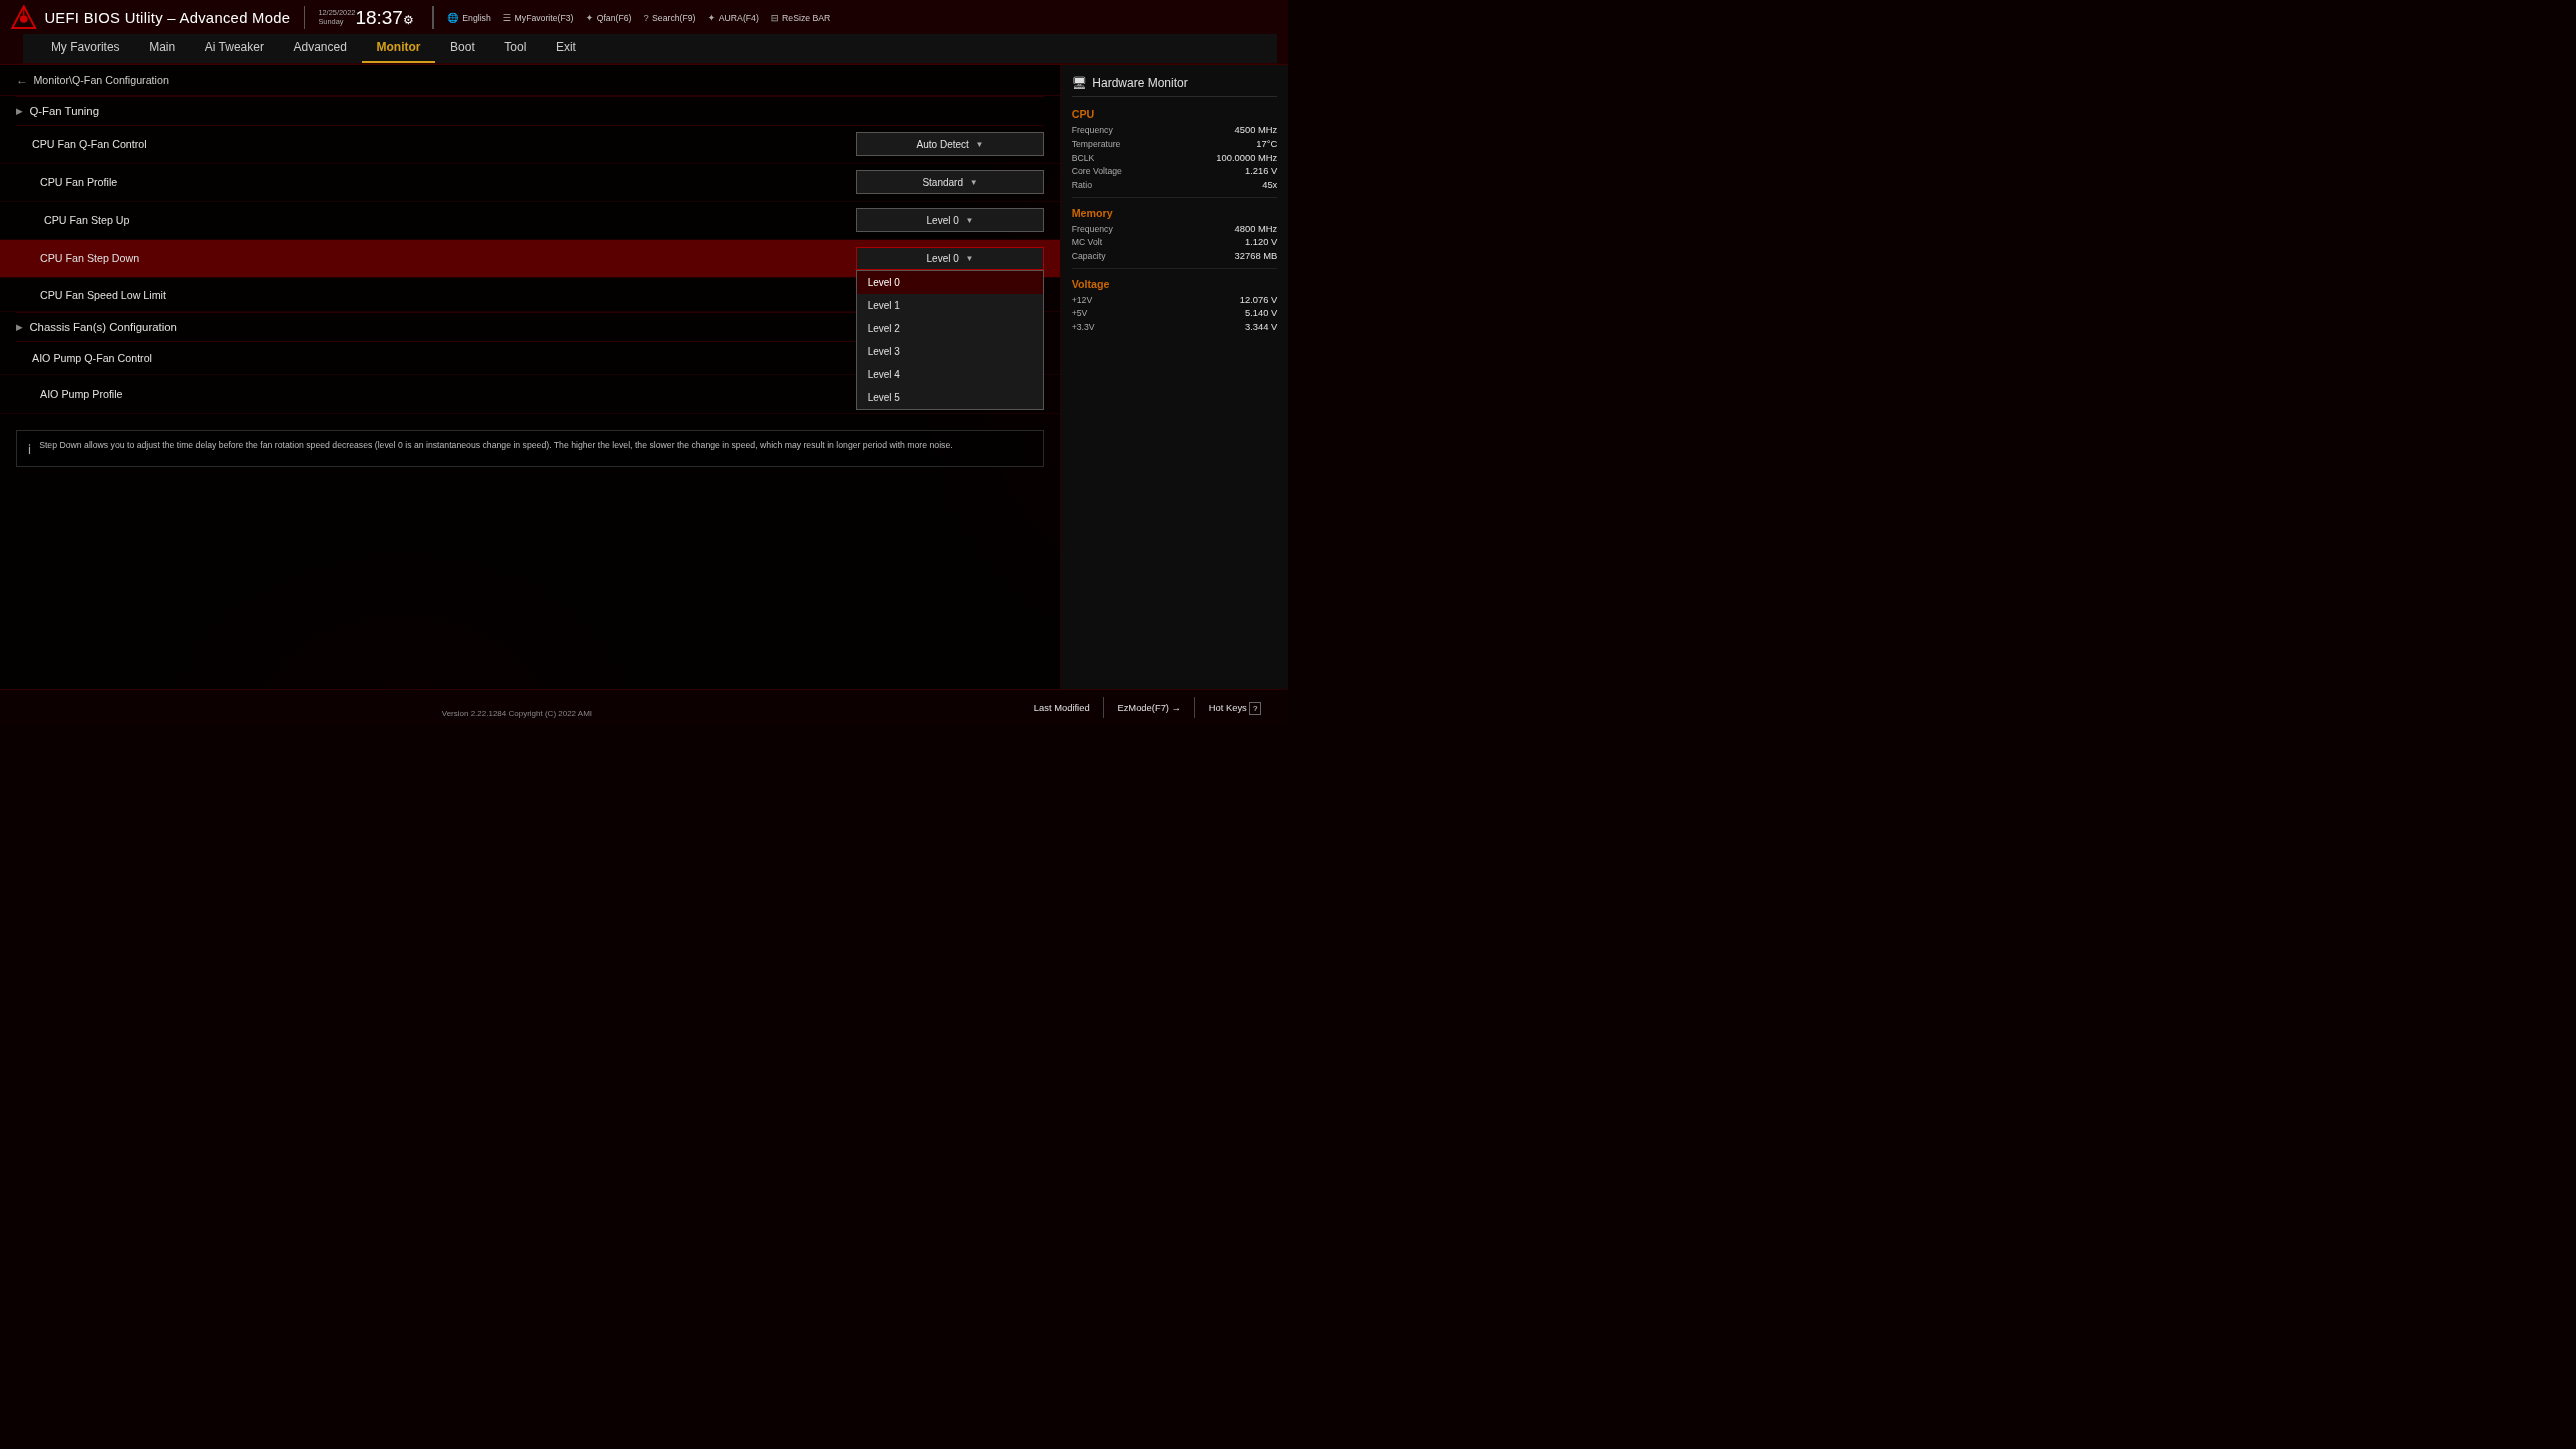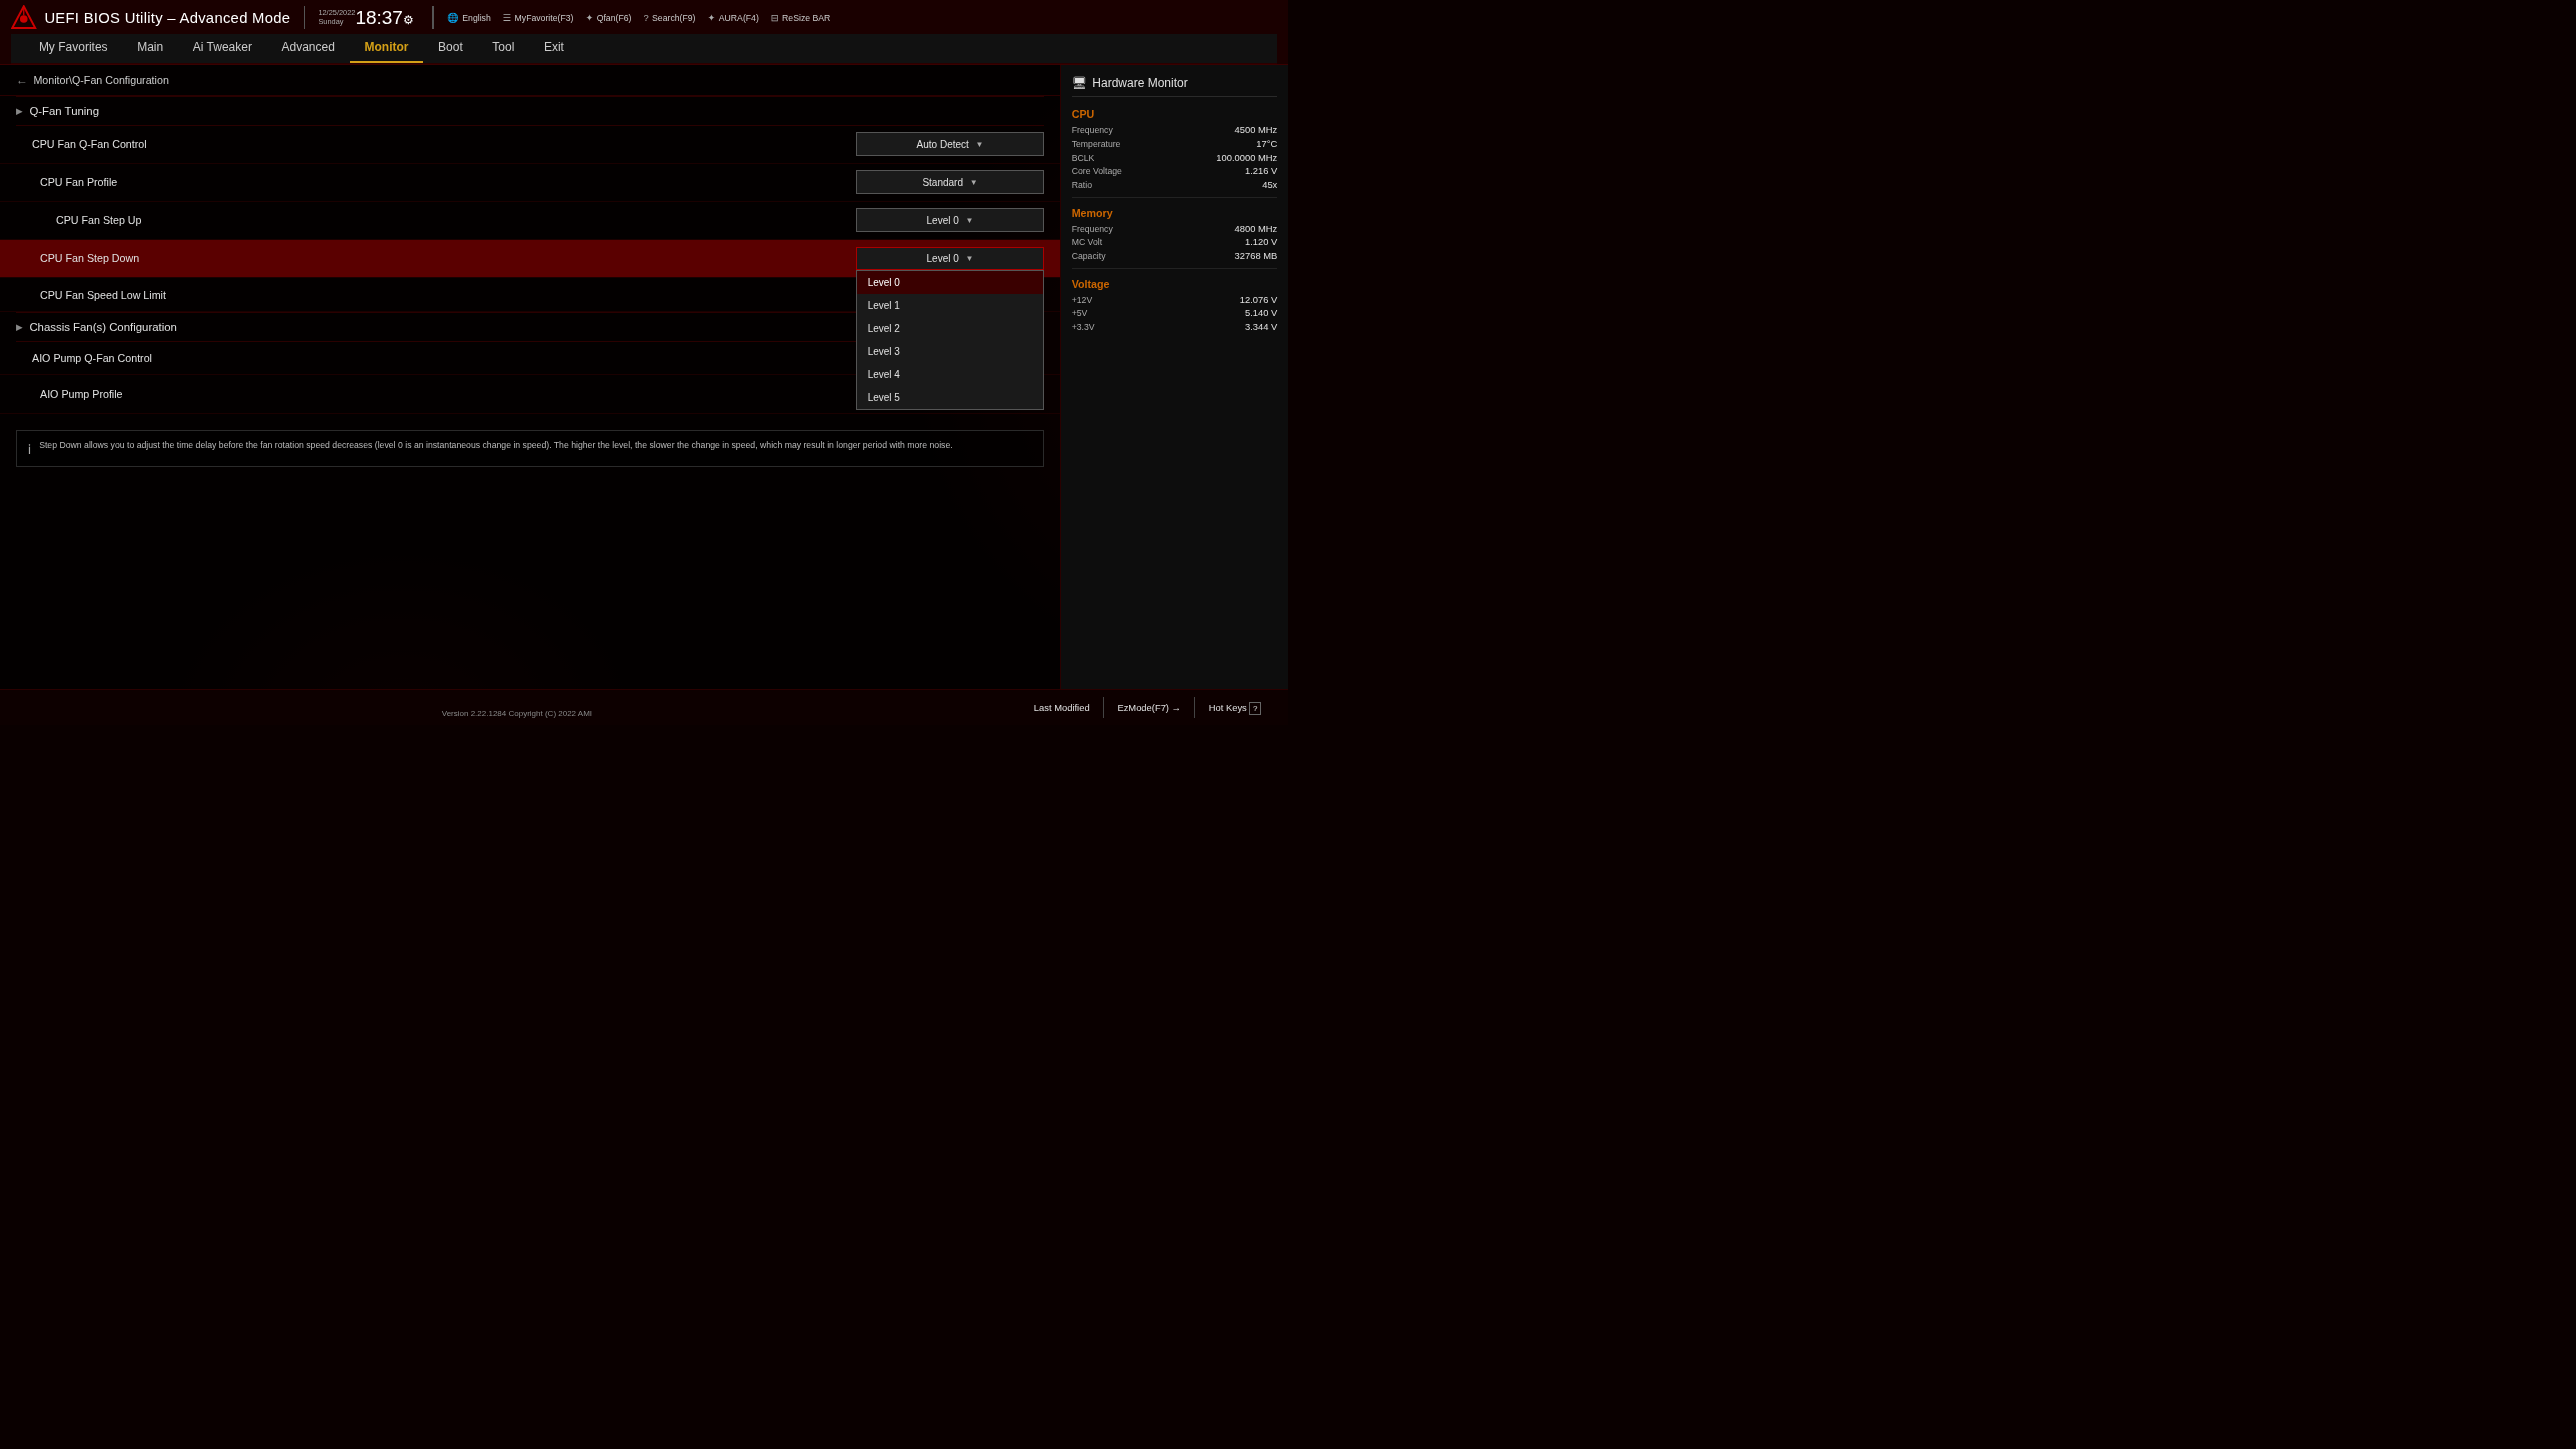--- a/index.html
+++ b/index.html
@@ -135,20 +135,21 @@
       color: #aaa;
     }
 
     
     .nav-tabs {
       display: flex;
       align-items: center;
       background: #111;
       border-bottom: 0.7px solid #2a0000;
       padding: 0 13.4px;
+      margin-left: 12px;
     }
 
     .nav-tab {
       padding: 6.7px 14.8px;
       font-size: 12px;
       color: #ccc;
       cursor: pointer;
       border-bottom: 2px solid transparent;
       transition: color 0.2s;
     }
@@ -497,21 +498,21 @@
       <div class="setting-row" style="padding-left: 40px;">
         <span class="setting-label">CPU Fan Profile</span>
         <div class="setting-value">
           <div class="dropdown">
             <span>Standard</span>
             <span class="dropdown-arrow">▼</span>
           </div>
         </div>
       </div>
 
-      <div class="setting-row" style="padding-left: 56px;">
+      <div class="setting-row" style="padding-left: 44px;">
         <span class="setting-label">CPU Fan Step Up</span>
         <div class="setting-value">
           <div class="dropdown">
             <span>Level 0</span>
             <span class="dropdown-arrow">▼</span>
           </div>
         </div>
       </div>
 
       <div class="setting-row highlighted" style="padding-left: 40px; position: relative;">

